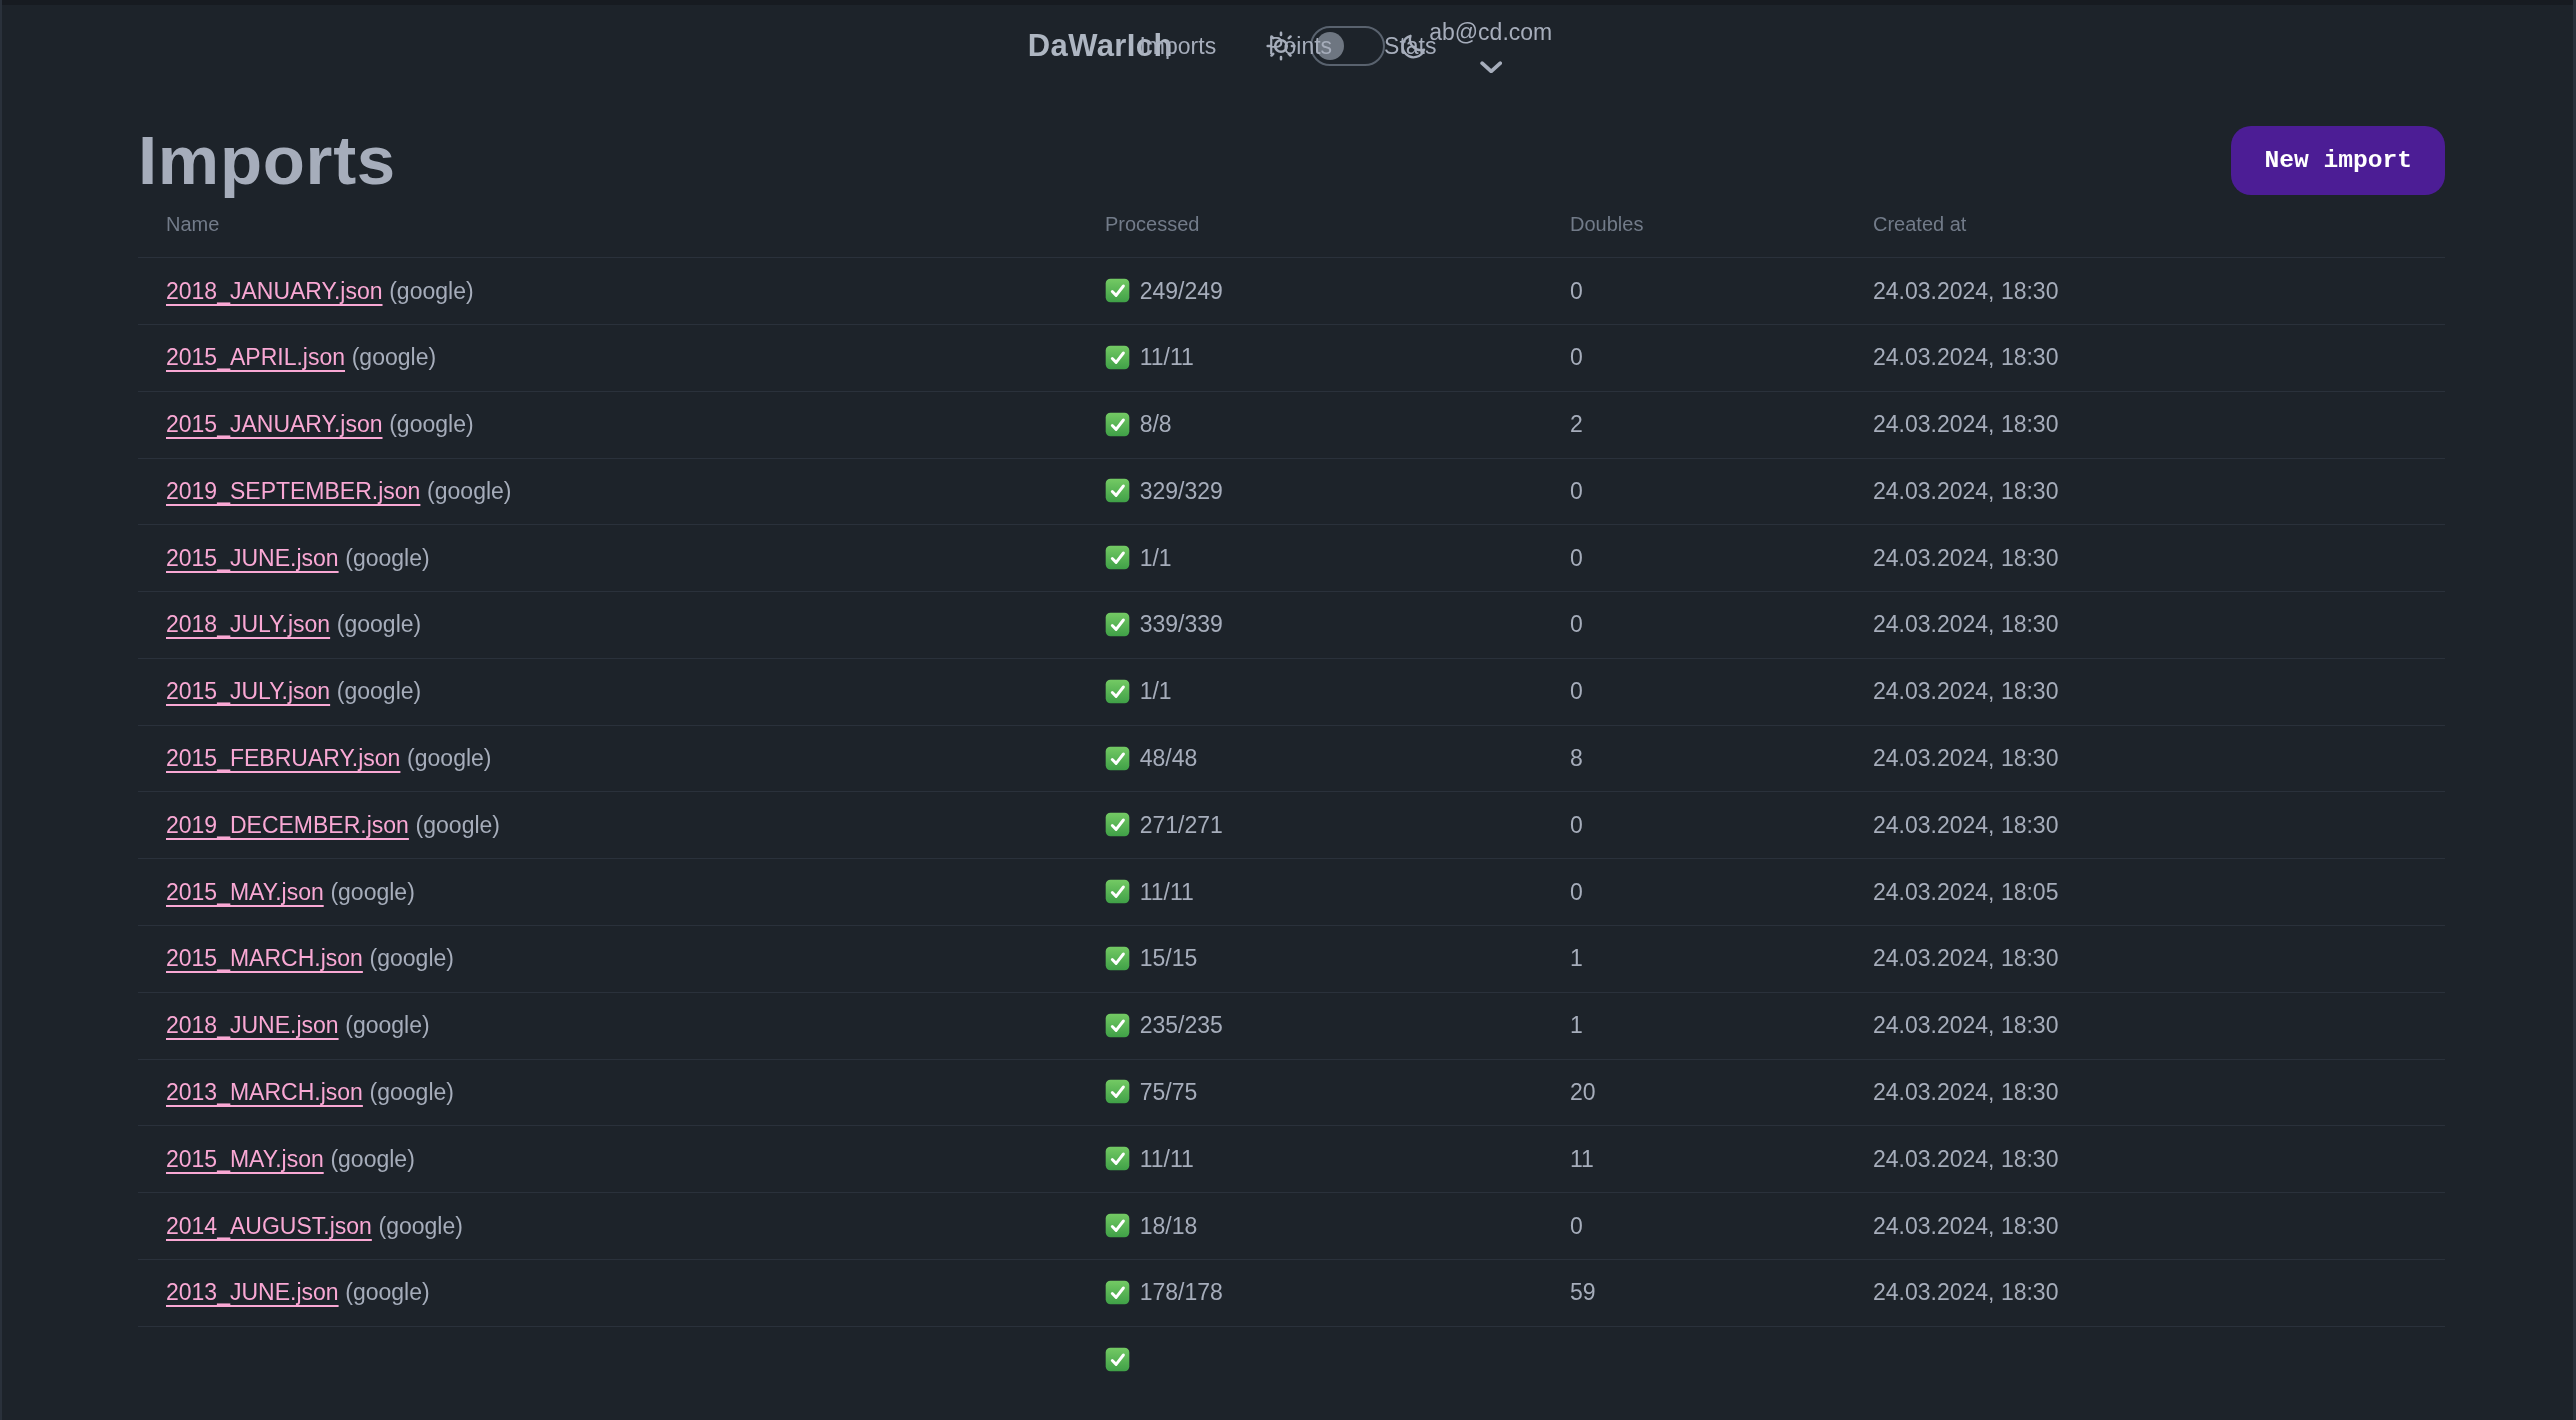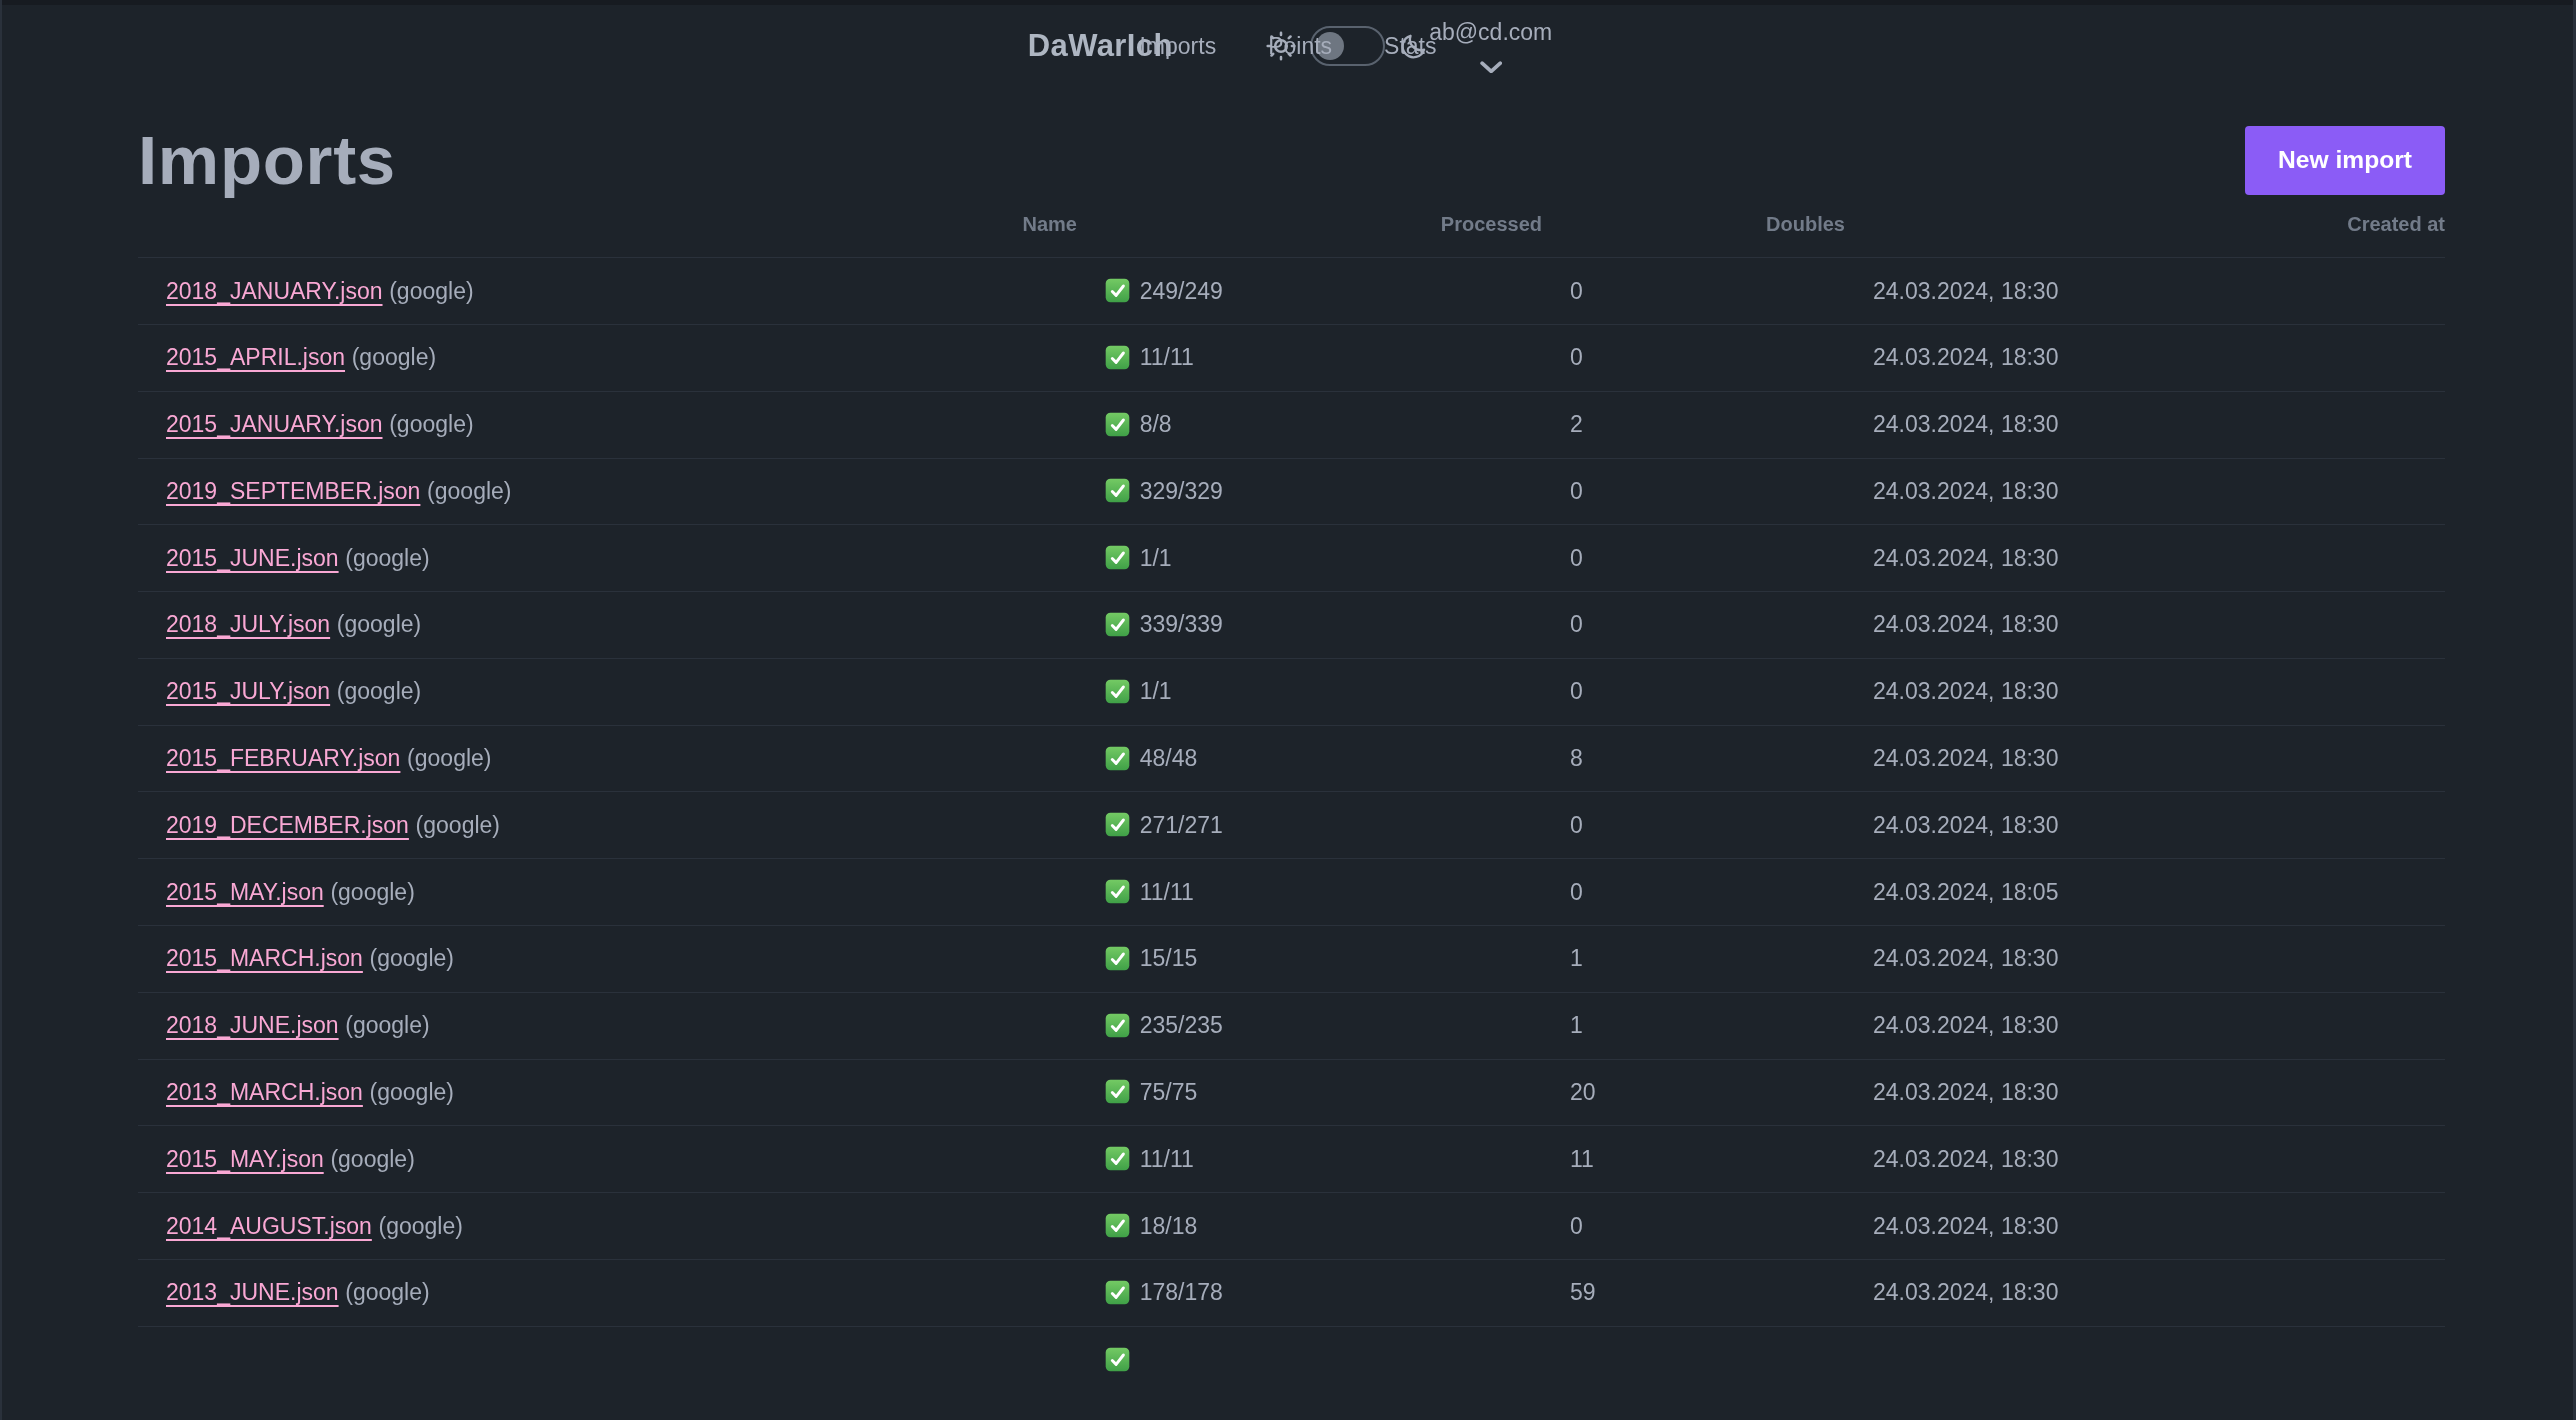--- a/index.html
+++ b/index.html
@@ -53,32 +53,32 @@
   main { padding: 0 131px 0 138px; }
   .page-head {
     display: flex; align-items: center; justify-content: space-between;
     margin-top: 35px;
   }
   h1 {
     margin: 0; font-size: 69px; line-height: 75px; font-weight: 800;
     color: #a6adbb; letter-spacing: 0.7px;
   }
   .btn-primary {
-    background: #8b5cf6; color: #ffffff;
-    border: none; border-radius: 4px;
-    font-family: Liberation Sans, sans-serif;
+    background: #4c1d95; color: #ffffff;
+    border: none; border-radius: 20px;
+    font-family: Liberation Mono, monospace;
     font-size: 24.6px; font-weight: 600;
     height: 69px; padding: 0 33px;
     cursor: pointer;
   }
 
   
   table { width: 100%; border-collapse: collapse; table-layout: fixed; }
   th {
-    text-align: right; font-size: 20px; line-height: 23px; font-weight: 700;
+    text-align: left; font-size: 20px; line-height: 23px; font-weight: 400;
     color: #727b89;
     padding: 15.7px 0 21px 28px;
   }
   td {
     padding: 16.4px 0 16.4px 28px;
     border-top: 1.5px solid #2a313b;
     line-height: 33px; height: 33px;
     font-size: 23px; white-space: nowrap; overflow: hidden;
   }
   .file-link {

